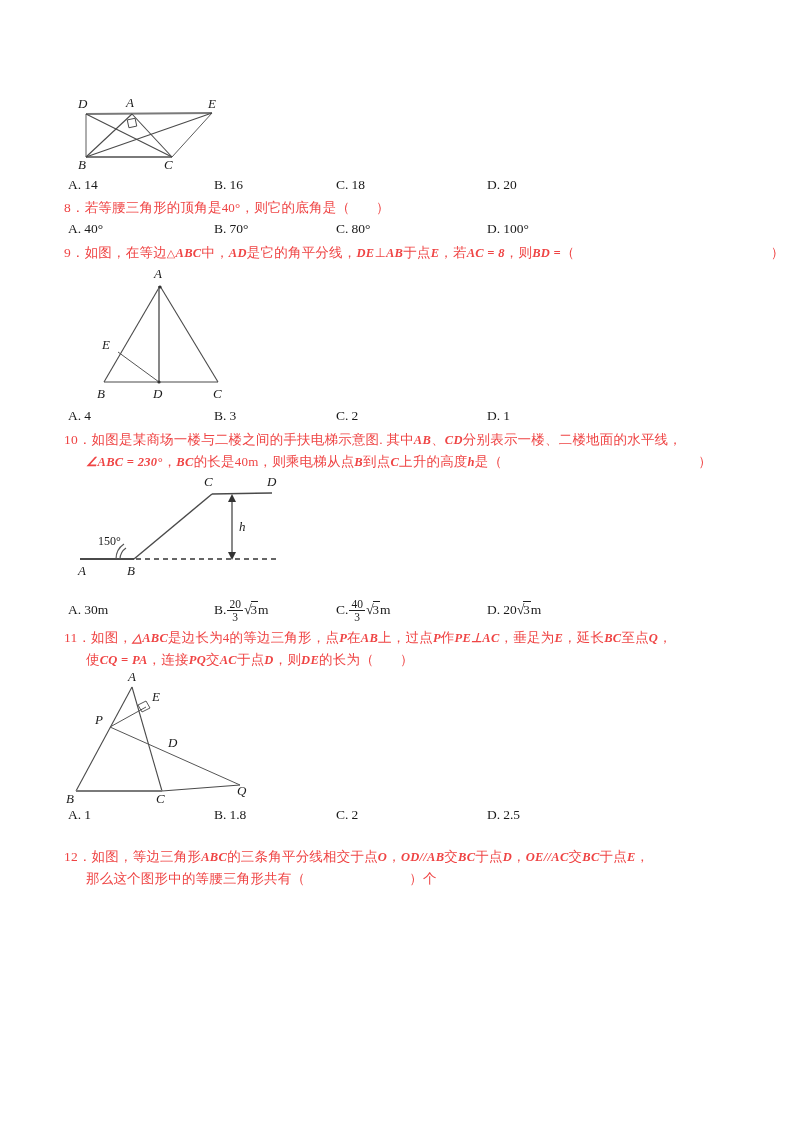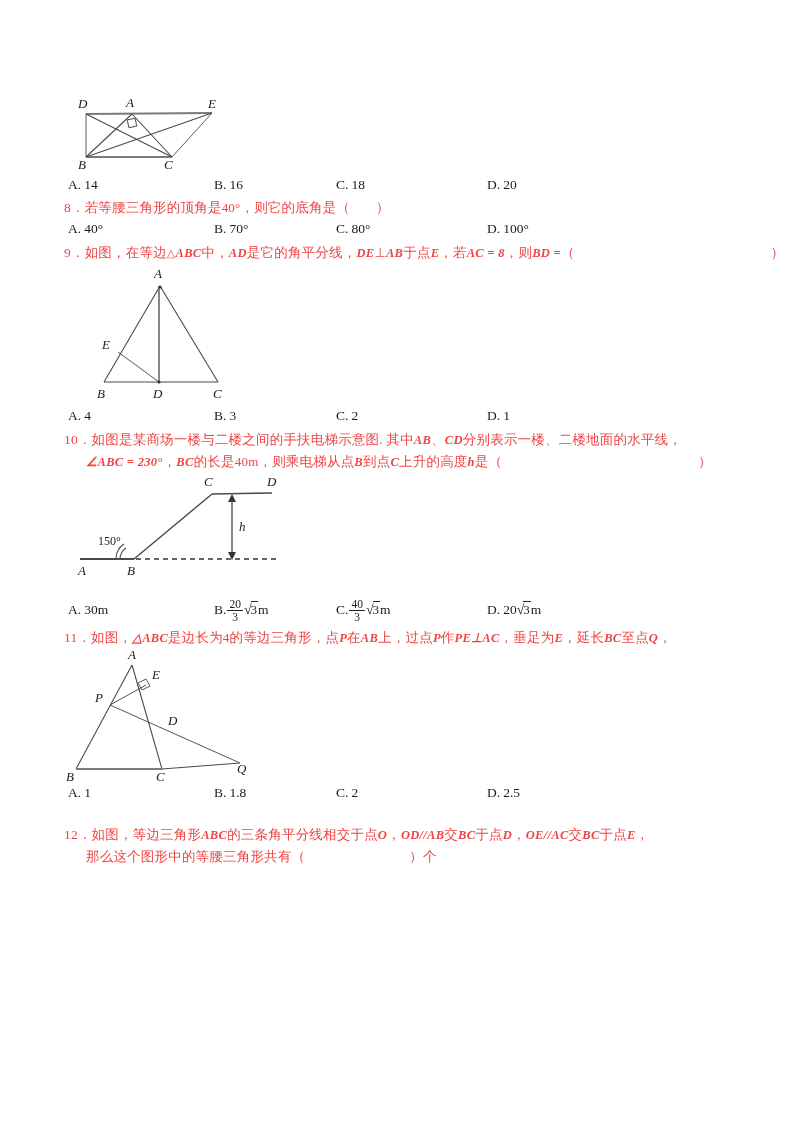--- a/index.html
+++ b/index.html
@@ -297,20 +297,23 @@
         <span class="opt-label">C.</span><span class="frac"><span class="num">40</span><span class="den">3</span></span><span class="radical"><span class="rad-sign">√</span><span class="rad-body">3</span></span><span>m</span>
       </span>
       <span class="opt opt-d">
         <span class="opt-label">D.</span><span class="opt-val">20</span><span class="radical"><span class="rad-sign">√</span><span class="rad-body">3</span></span><span>m</span>
       </span>
     </div>
 
     <div class="qline" style="margin-top:2px;">
       <span>11．</span><span>如图，</span><span class="mathv">△ABC</span><span>是边长为</span><span class="mathn">4</span><span>的等边三角形，点</span><span class="mathv">P</span><span>在</span><span class="mathv">AB</span><span>上，过点</span><span class="mathv">P</span><span>作</span><span class="mathv">PE⊥AC</span><span>，垂足为</span><span class="mathv">E</span><span>，延长</span><span class="mathv">BC</span><span>至点</span><span class="mathv">Q</span><span>，</span>
     </div>
+    <div class="qline q-indent">
+      <span>使</span><span class="mathv">CQ = PA</span><span>，连接</span><span class="mathv">PQ</span><span>交</span><span class="mathv">AC</span><span>于点</span><span class="mathv">D</span><span>，则</span><span class="mathv">DE</span><span>的长为（</span><span class="paren-gap"></span><span>）</span>
+    </div>
 
     <div class="figure" style="height:132px;">
       <svg width="280" height="132" viewBox="0 0 280 132">
 
         <line x1="68" y1="16" x2="12" y2="120" class="stroke"></line>
         <line x1="68" y1="16" x2="98" y2="120" class="stroke"></line>
         <line x1="12" y1="120" x2="98" y2="120" class="stroke-dark"></line>
 
         <line x1="98" y1="120" x2="176" y2="114" class="stroke"></line>
 

